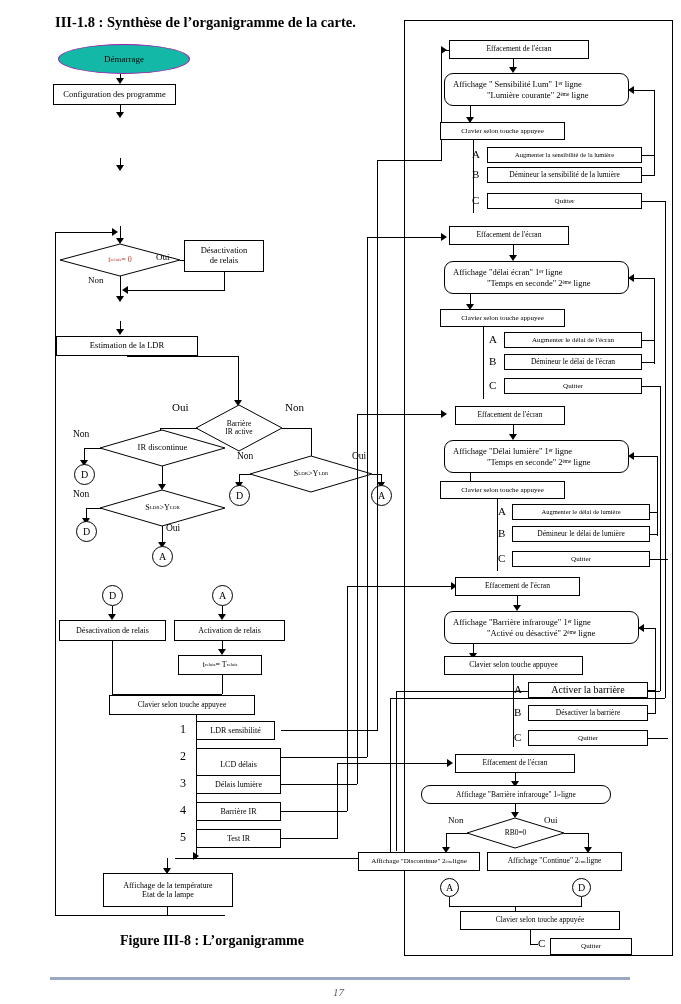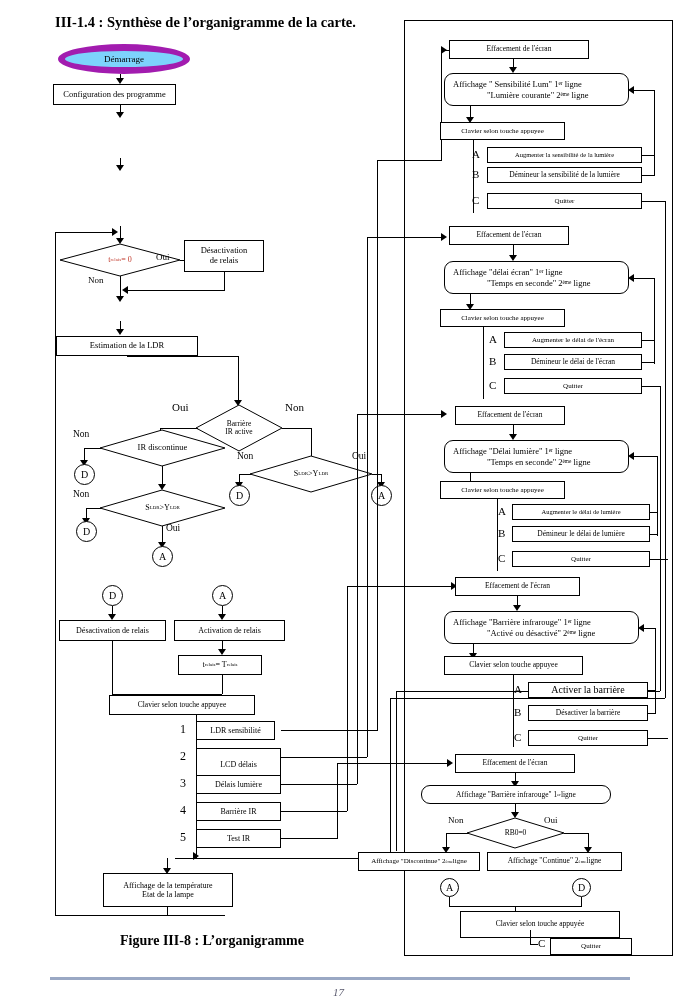--- a/index.html
+++ b/index.html
@@ -7,21 +7,21 @@
        font-family:"Liberation Serif",serif;color:#000;}
   #canvas{position:absolute;left:0;top:0;width:681px;height:1004px;}
   .t{position:absolute;box-sizing:border-box;}
   
   .box{border:1px solid #000;background:#fff;display:flex;align-items:center;
        justify-content:center;text-align:center;line-height:1.15;}
   
   .rbox{border:1px solid #000;border-radius:9px;background:#fff;
         display:flex;align-items:center;justify-content:center;text-align:center;line-height:1.2;}
   
-  .ell{border:7px solid #a21caf;border-radius:50%;background:#7dd3fc;
+  .ell{border:1px solid #a21caf;border-radius:50%;background:#14b8a6;
        display:flex;align-items:center;justify-content:center;text-align:center;}
   
   .conn{border:1px solid #000;border-radius:50%;background:#fff;
         display:flex;align-items:center;justify-content:center;
         font-size:10px;font-family:"Liberation Serif",serif;}
   
   .lbl{white-space:nowrap;line-height:1;}
   
   .dia{position:absolute;}
   .dia svg{position:absolute;left:0;top:0;overflow:visible;}
@@ -41,21 +41,21 @@
   .arrow{position:absolute;width:0;height:0;}
   .ad{border-left:4px solid transparent;border-right:4px solid transparent;border-top:6px solid #000;}
   .ar{border-top:4px solid transparent;border-bottom:4px solid transparent;border-left:6px solid #000;}
   .al{border-top:4px solid transparent;border-bottom:4px solid transparent;border-right:6px solid #000;}
 </style>
 </head>
 <body>
 
 <div id="canvas">
 
-  <div class="title" style="left:55px;top:14px;">III-1.4 : Synthèse de l’organigramme de la carte.</div>
+  <div class="title" style="left:55px;top:14px;">III-1.8 : Synthèse de l’organigramme de la carte.</div>
 
   <div class="t ell" style="left:58px;top:44px;width:132px;height:30px;font-size:9px;">Démarrage</div>
   <div class="arrow ad" style="left:116px;top:78px;"></div>
   <div class="ln vl" style="left:120px;top:74px;height:6px;"></div>
 
   <div class="t box" style="left:53px;top:84px;width:123px;height:21px;font-size:8.5px;">Configuration des programme</div>
   <div class="ln vl" style="left:120px;top:105px;height:8px;"></div>
   <div class="arrow ad" style="left:116px;top:112px;"></div>
 
   <div class="ln vl" style="left:120px;top:158px;height:8px;"></div>
@@ -380,21 +380,21 @@
   <div class="t box" style="left:358px;top:852px;width:122px;height:19px;font-size:7px;">Affichage "Discontinue" 2<sup>ème</sup> ligne</div>
   <div class="t box" style="left:487px;top:852px;width:135px;height:19px;font-size:7.5px;">Affichage "Continue" 2<sup>ème</sup>ligne</div>
 
   <div class="t conn" style="left:440px;top:878px;width:19px;height:19px;">A</div>
   <div class="t conn" style="left:572px;top:878px;width:19px;height:19px;">D</div>
   <div class="ln vl" style="left:449px;top:897px;height:9px;"></div>
   <div class="ln vl" style="left:581px;top:897px;height:9px;"></div>
   <div class="ln hl" style="left:449px;top:906px;width:133px;"></div>
   <div class="ln vl" style="left:515px;top:906px;height:6px;"></div>
 
-  <div class="t box" style="left:460px;top:911px;width:160px;height:27px;font-size:7.5px;">Clavier selon touche appuyée</div>
+  <div class="t box" style="left:460px;top:911px;width:160px;height:19px;font-size:7.5px;">Clavier selon touche appuyée</div>
   <div class="ln vl" style="left:530px;top:930px;height:14px;"></div>
   <div class="ln hl" style="left:530px;top:944px;width:8px;"></div>
   <div class="lbl" style="position:absolute;left:538px;top:938px;font-size:11px;">C</div>
   <div class="t box" style="left:550px;top:938px;width:82px;height:17px;font-size:7px;">Quitter</div>
 
   <div class="rule" style="left:50px;top:977px;width:580px;"></div>
   <div class="pagenum" style="left:333px;top:986px;">17</div>
 </div>
 
 </body></html>

